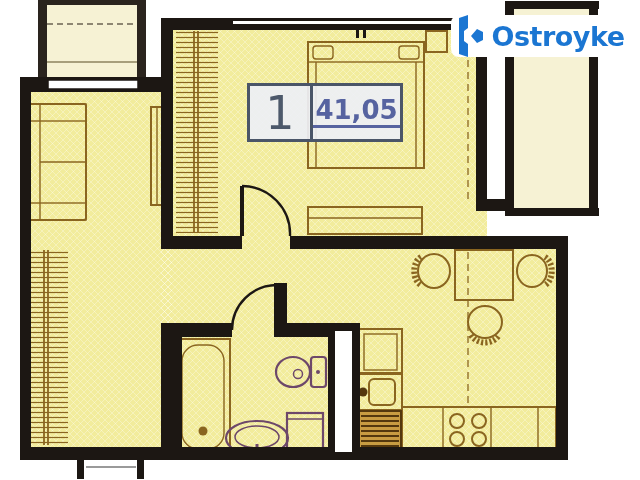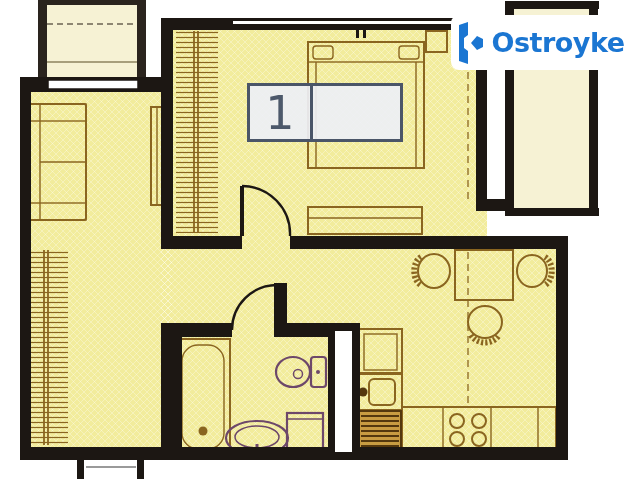--- a/index.html
+++ b/index.html
@@ -21,21 +21,21 @@
   .unit-label{position:absolute;left:247px;top:83px;width:156px;height:59px;
     box-sizing:border-box;border:3px solid var(--label_border);
     background:rgba(237,239,245,0.93);display:flex;align-items:stretch;}
   .unit-label .num{flex:0 0 60px;display:flex;align-items:center;justify-content:center;
     font-size:46px;color:var(--label_number);line-height:1;}
   .unit-label .divider{width:3px;background:var(--label_border);}
   .unit-label .area{flex:1;display:flex;align-items:center;justify-content:center;}
   .unit-label .area span{font-size:26px;font-weight:700;color:var(--label_area);
     border-bottom:3px solid var(--label_area);padding:0 2px 1px 2px;line-height:1.05;}
   
-  .logo{position:absolute;left:451px;top:15px;width:177px;height:55px;background:#ffffff;
+  .logo{position:absolute;left:451px;top:15px;width:177px;height:42px;background:#ffffff;
     border-radius:8px;display:flex;align-items:center;justify-content:center;gap:7px;}
   .logo .word{font-size:27px;font-weight:700;color:var(--brand);letter-spacing:-0.5px;}
 </style>
 </head>
 <body>
 
 <svg id="stage" viewBox="0 0 640 480" xmlns="http://www.w3.org/2000/svg">
   <defs>
     <pattern id="tex" width="7" height="7" patternUnits="userSpaceOnUse">
       <path d="M0 7 L7 0 M0 0 L7 7" stroke="rgba(255,255,255,0.30)" stroke-width="1"></path>
@@ -205,20 +205,23 @@
   <g>
     <rect class="wl" x="77" y="458" width="7" height="21"></rect>
     <rect class="wl" x="137" y="458" width="7" height="21"></rect>
     <line x1="86" y1="467" x2="136" y2="467" stroke="#9a9a9a" stroke-width="2"></line>
   </g>
 </svg>
 
 <div class="unit-label">
   <div class="num">1</div>
   <div class="divider"></div>
+  <div class="area">
+    <span>41,05</span>
+  </div>
 </div>
 
 <div class="logo">
   <svg width="30" height="42" viewBox="0 0 30 42">
     <path d="M13 0 L4 3 L4 39 L13 42 L13 29 L9 26 L9 16 L13 13 Z" fill="var(--brand)"></path>
     <path d="M16 21 L22 14 L28 17 L28 25 L22 28 Z" fill="var(--brand)"></path>
   </svg>
   <span class="word">Ostroyke</span>
 </div>
 

